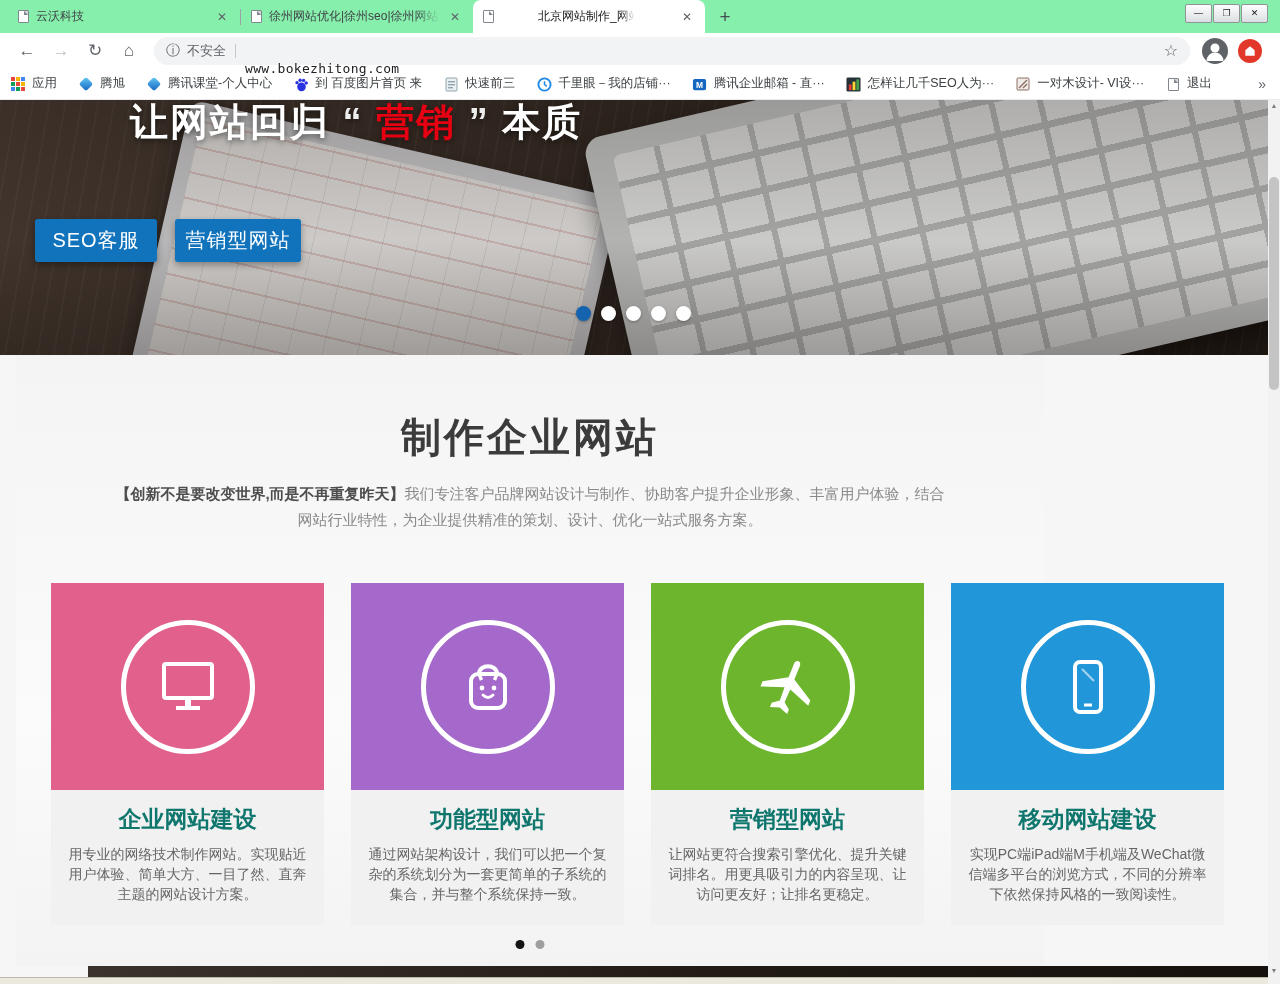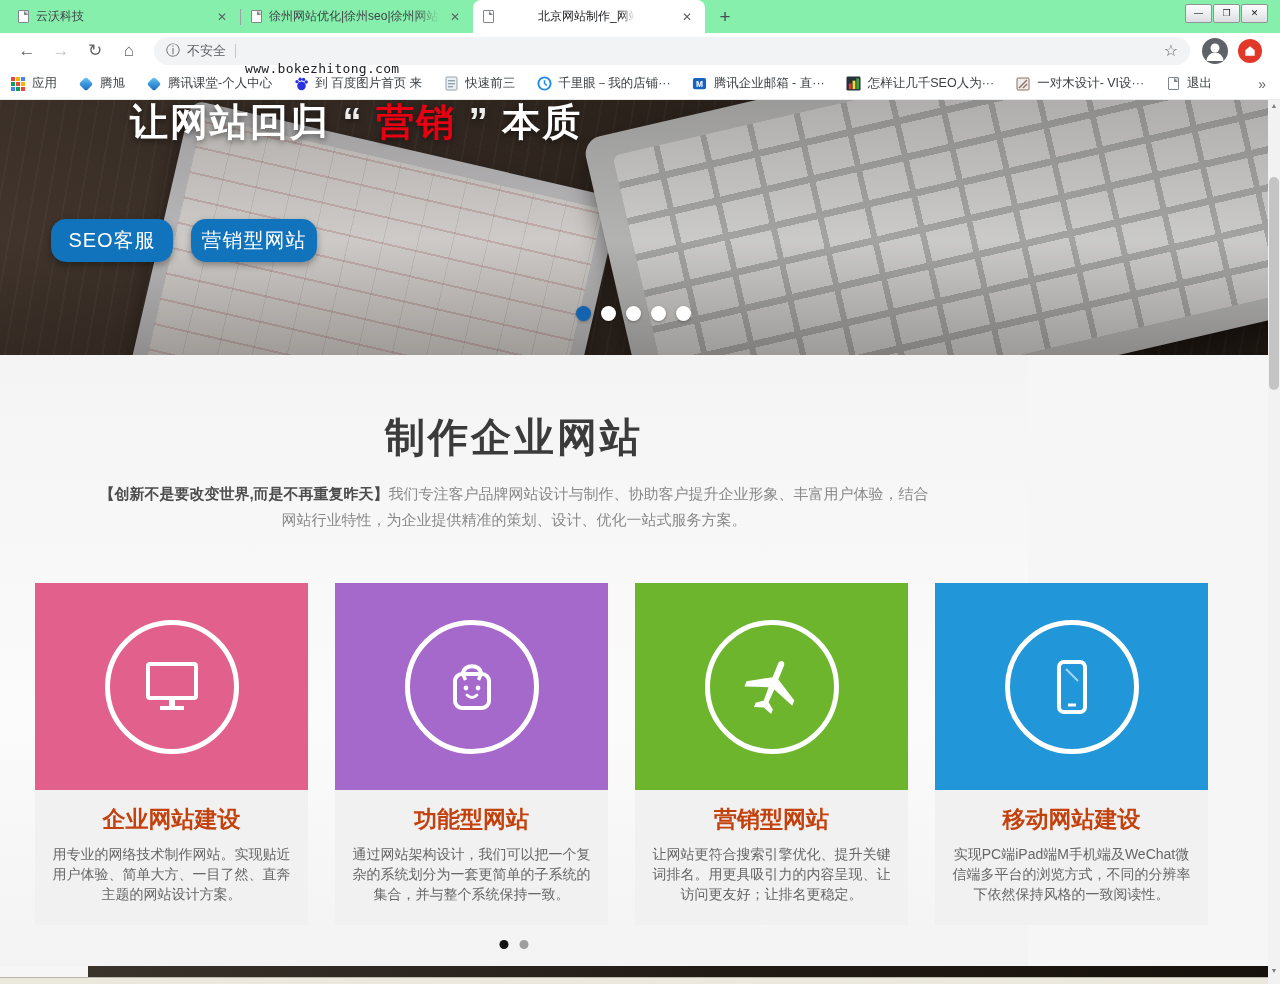--- a/index.html
+++ b/index.html
@@ -27,21 +27,21 @@
   .urlbar .info-i { font-size:14px; color:#5f6368; margin-right:7px; }
   .urlbar .sec { font-size:13px; color:#5f6368; }
   .urlbar .divider { width:1px; height:14px; background:#c6c9cc; margin:0 9px; }
   .urlbar .url { font-size:13px; color:#202124; font-family:"DejaVu Sans Mono",monospace; letter-spacing:.3px;margin-top:36px; }
   .urlbar .star { margin-left:auto; font-size:16px; color:#5f6368; cursor:pointer; }
   .avatar { width:26px; height:26px; border-radius:50%; background:#5f6368; overflow:hidden; margin:0 6px; cursor:pointer; flex:0 0 auto; }
   .brand { width:24px; height:24px; border-radius:50%; background:#e2382a; margin:0 8px 0 4px; display:flex; align-items:center; justify-content:center; cursor:pointer; flex:0 0 auto; }
 
   
   .bookmarks { height:32px; background:#fff; display:flex; align-items:center; padding:0 14px 0 10px; gap:21px; border-bottom:1px solid #e8eaed; }
-  .bm { display:flex; align-items:center; gap:6px; font-size:12.5px; color:#3c4043; white-space:nowrap; cursor:pointer; }
+  .bm { display:flex; align-items:flex-end; gap:6px; font-size:12.5px; color:#3c4043; white-space:nowrap; cursor:pointer; }
   .bm-icon { width:16px; height:16px; display:inline-flex; align-items:center; justify-content:center; flex:0 0 auto; }
   .diamond { width:10px; height:10px; margin:2px; background:linear-gradient(135deg,#63c8f5,#1565c0); border-radius:2px; transform:rotate(45deg); }
   .overflow { margin-left:auto; font-size:14px; color:#5f6368; cursor:pointer; }
 
   
   .viewport { position:relative; height:884px; overflow:hidden; background:#f6f6f6; }
 
   
   .hero { position:absolute; top:0; left:0; width:1280px; height:255px; overflow:hidden;
           background:linear-gradient(110deg,#4d3f36 0%,#372c25 45%,#221b16 100%); }
@@ -49,38 +49,38 @@
   .hero .tablet { position:absolute; left:150px; top:45px; width:440px; height:320px; transform:rotate(13deg); background:#dcdcdf; border-radius:14px; box-shadow:0 8px 22px rgba(0,0,0,.45); }
   .hero .tablet .screen { position:absolute; inset:14px; background:#f6f4f1; border-radius:4px;
       background-image:repeating-linear-gradient(0deg,rgba(160,40,40,.18) 0 2px,transparent 2px 26px),repeating-linear-gradient(90deg,rgba(120,120,120,.15) 0 1px,transparent 1px 34px); }
   .hero .keyboard { position:absolute; right:-50px; top:-45px; width:720px; height:330px; transform:rotate(-13deg); background:#d6d8d7; border-radius:18px; box-shadow:0 10px 26px rgba(0,0,0,.5); }
   .hero .keys { position:absolute; inset:22px 26px;
       background-image:repeating-linear-gradient(90deg,transparent 0 42px,#c3c5c4 42px 48px),repeating-linear-gradient(0deg,#f3f4f3 0 30px,#c3c5c4 30px 37px); border-radius:8px; }
   .hero .shade { position:absolute; inset:0; background:linear-gradient(180deg,rgba(18,12,8,.30),rgba(18,12,8,.18) 55%,rgba(18,12,8,.38)); }
   .hero-title { position:absolute; left:130px; top:-3px; font-size:38px; font-weight:bold; color:#fff; letter-spacing:2px; text-shadow:0 2px 6px rgba(0,0,0,.55); }
   .hero-title .quote { color:#ededed; }
   .hero-title .hl { color:#e60012; }
-  .hero-btn { position:absolute; top:119px; height:43px; background:#1073bc; color:#fff; font-size:20px; letter-spacing:1px; border:none; border-radius:15px; cursor:pointer; box-shadow:0 3px 7px rgba(0,0,0,.35); font-family:inherit;margin-left:16px; }
+  .hero-btn { position:absolute; top:119px; height:43px; background:#1073bc; color:#fff; font-size:20px; letter-spacing:1px; border:none; border-radius:3px; cursor:pointer; box-shadow:0 3px 7px rgba(0,0,0,.35); font-family:inherit; }
   .hero-btn.b1 { left:35px; width:122px; }
   .hero-btn.b2 { left:175px; width:126px; }
   .hero-dots { position:absolute; top:206px; left:576px; display:flex; gap:10px; }
   .hero-dots span { width:15px; height:15px; border-radius:50%; background:#fff; box-shadow:0 1px 3px rgba(0,0,0,.3); cursor:pointer; }
   .hero-dots span.active { background:#1463ae; }
 
   
-  .content { position:absolute; top:255px; left:0; width:1028px; height:611px; background:linear-gradient(180deg,#f4f4f4,#fbfbfb 60%,#f3f3f3); }
+  .content { position:absolute; top:255px; left:16px; width:1028px; height:611px; background:linear-gradient(180deg,#f4f4f4,#fbfbfb 60%,#f3f3f3); }
   .sec-heading { position:absolute; top:55px; width:100%; text-align:center; font-size:40px; font-weight:bold; color:#3b3b3b; letter-spacing:3px; }
   .sec-intro { position:absolute; top:126px; left:50%; transform:translateX(-50%); width:840px; text-align:center; font-size:15px; line-height:26px; color:#8a8a8a; }
   .sec-intro b { color:#4d4d4d; }
   .cards { position:absolute; top:228px; left:35px; width:1173px; display:flex; gap:27px; }
   .card { width:273px; cursor:pointer; }
   .card-media { height:207px; display:flex; align-items:center; justify-content:center; }
   .icon-circle { width:134px; height:134px; border:5px solid #fff; border-radius:50%; display:flex; align-items:center; justify-content:center; }
   .card-body { background:#f1f1f1; height:135px; text-align:center; padding:14px 12px 0; }
-  .card-title { font-size:23px; font-weight:bold; color:#c2410c; }
+  .card-title { font-size:23px; font-weight:bold; color:#0f766e; }
   .card-desc { margin-top:9px; font-size:14px; line-height:20px; color:#666; }
   .sec-dots { position:absolute; top:585px; left:50%; transform:translateX(-50%); display:flex; gap:11px; }
   .sec-dots span { width:9px; height:9px; border-radius:50%; background:#9e9e9e; cursor:pointer; }
   .sec-dots span.active { background:#141414; }
 
   
   .dark-band { position:absolute; top:866px; left:88px; right:12px; height:11px; background:linear-gradient(90deg,#3a332c,#211a14 55%,#17110d); }
   .bottom-strip { position:absolute; top:877px; left:0; right:0; height:7px; background:#ebe8dd; border-top:1px solid #bab7ab; }
 
   

